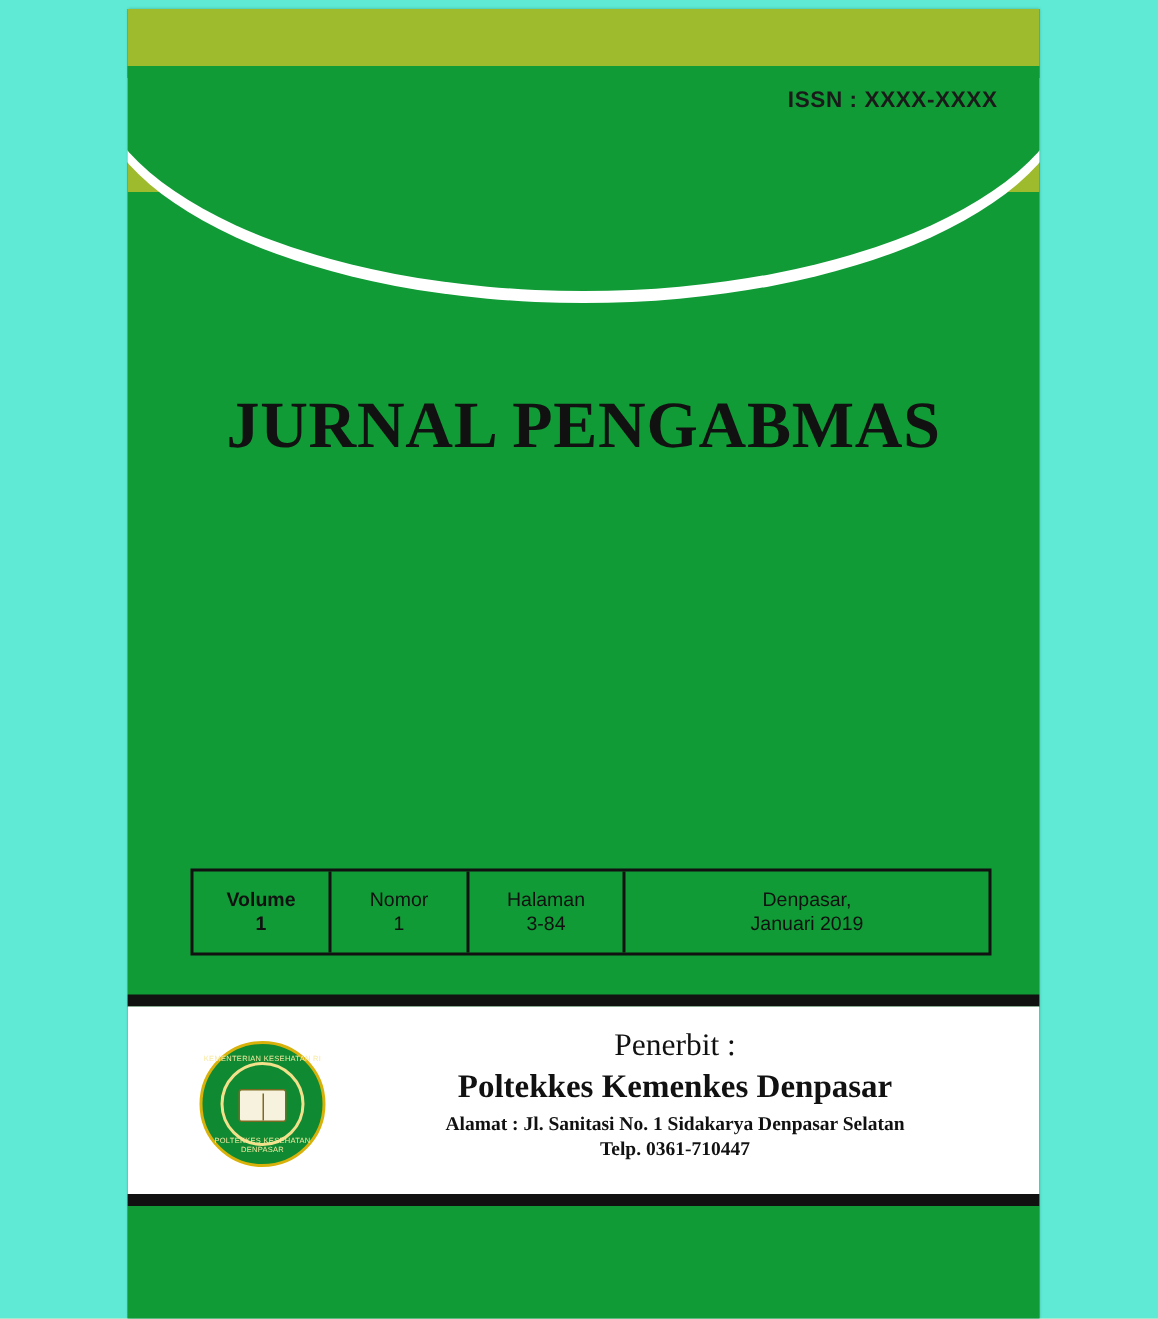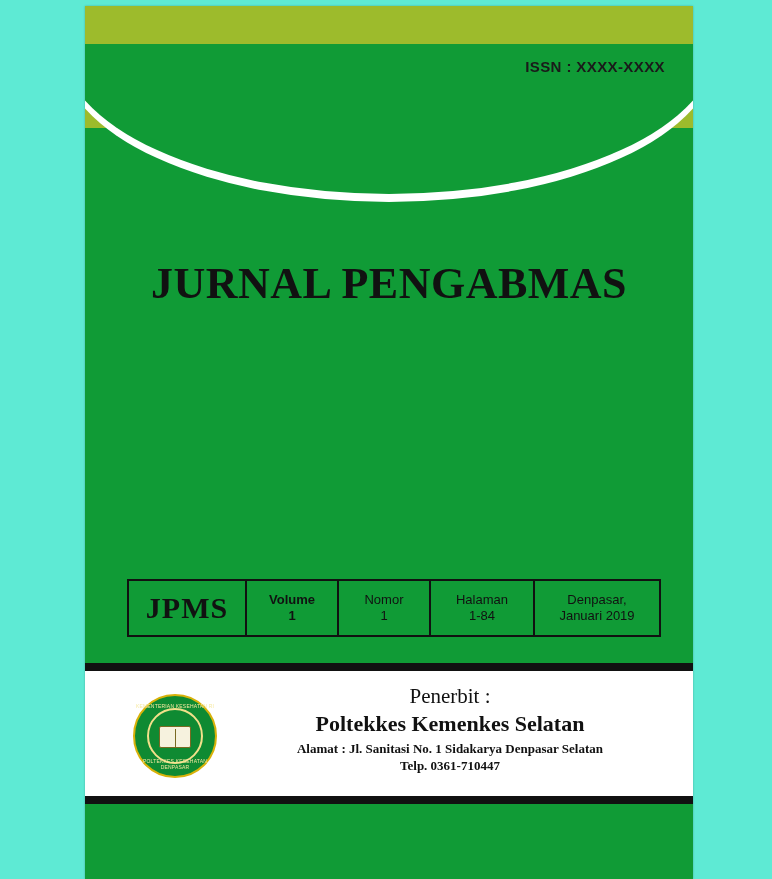--- a/index.html
+++ b/index.html
@@ -242,53 +242,52 @@
     <div class="swoosh"></div>
     <div class="swoosh-green"></div>
 
     <div class="issn">ISSN : XXXX-XXXX</div>
 
     <div class="title-block">
       <span class="title-line">JURNAL PENGABMAS</span>
     </div>
 
     <div class="info-bar">
-      <div class="info-cell cell-jpms">JPMS</div>
       <div class="info-cell cell-vol">
         <span>Volume</span>
         <span>1</span>
       </div>
       <div class="info-cell cell-nom">
         <span>Nomor</span>
         <span>1</span>
       </div>
       <div class="info-cell cell-hal">
         <span>Halaman</span>
-        <span>1-84</span>
+        <span>3-84</span>
       </div>
       <div class="info-cell cell-place">
         <span>Denpasar,</span>
         <span>Januari 2019</span>
       </div>
     </div>
 
     <div class="rule-top"></div>
     <div class="pub-strip"></div>
 
     <div class="logo">
       <div class="logo-shield"></div>
       <div class="logo-inner"></div>
       <div class="logo-text-top">KEMENTERIAN KESEHATAN RI</div>
       <div class="logo-book"></div>
       <div class="logo-text-bottom">POLTEKKES KESEHATAN DENPASAR</div>
     </div>
 
     <div class="pub-text">
       <div class="pub-label">Penerbit :</div>
-      <div class="pub-name">Poltekkes Kemenkes Selatan</div>
+      <div class="pub-name">Poltekkes Kemenkes Denpasar</div>
       <div class="pub-addr">Alamat : Jl. Sanitasi No. 1 Sidakarya Denpasar Selatan</div>
       <div class="pub-phone">Telp.  0361-710447</div>
     </div>
 
     <div class="rule-bottom"></div>
     <div class="bottom-green"></div>
 
   </div>
 </div>
 

